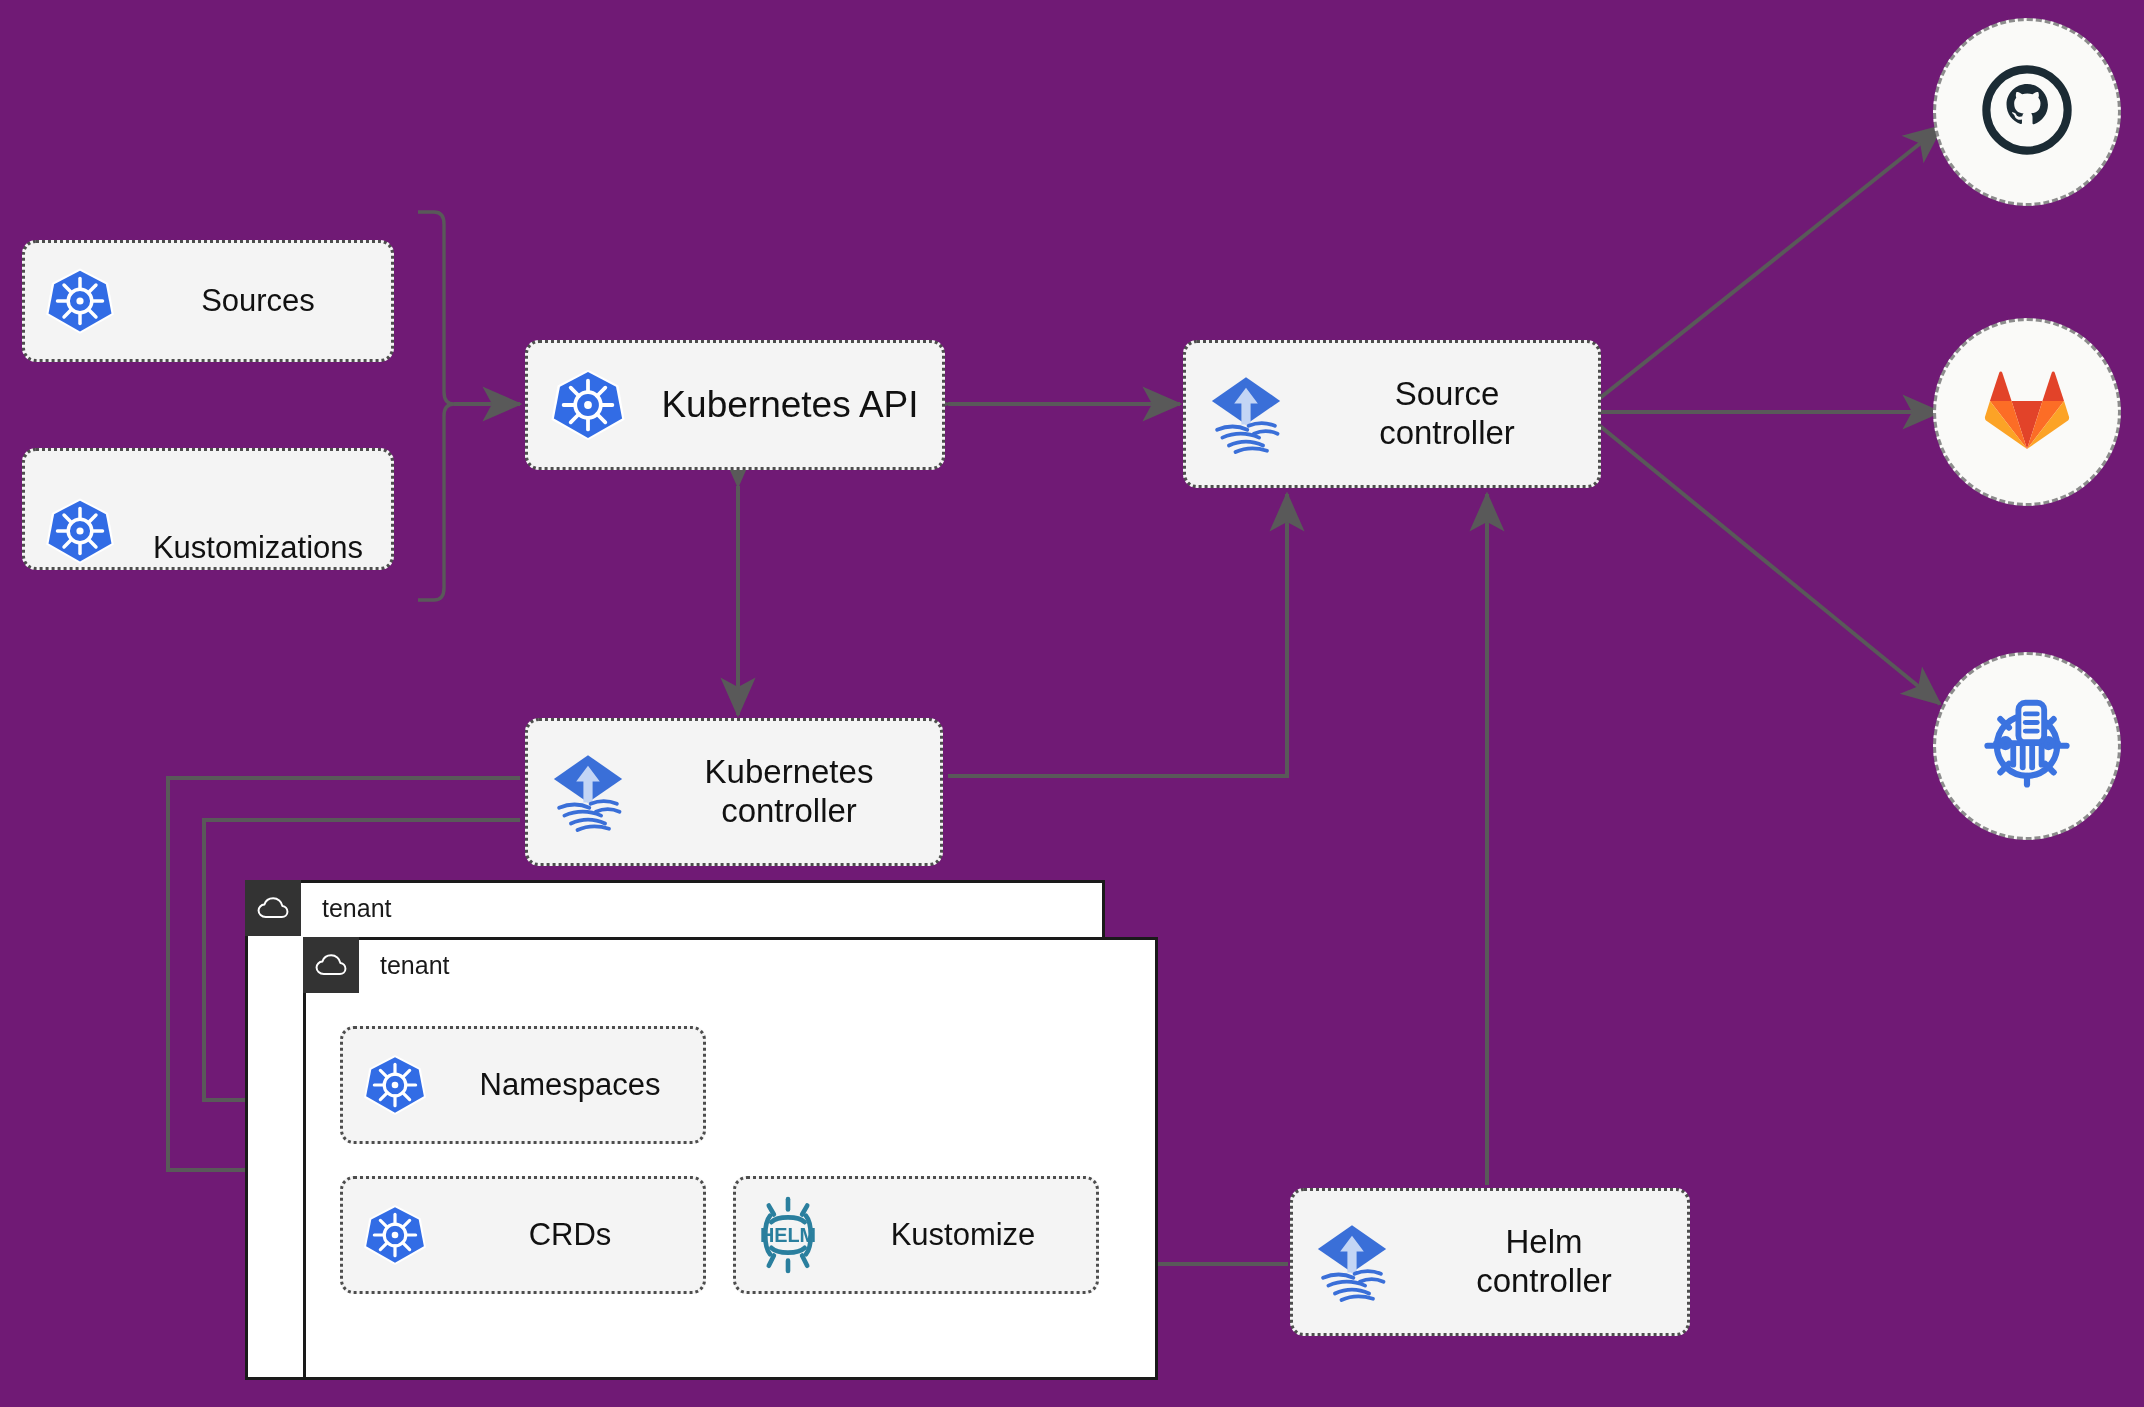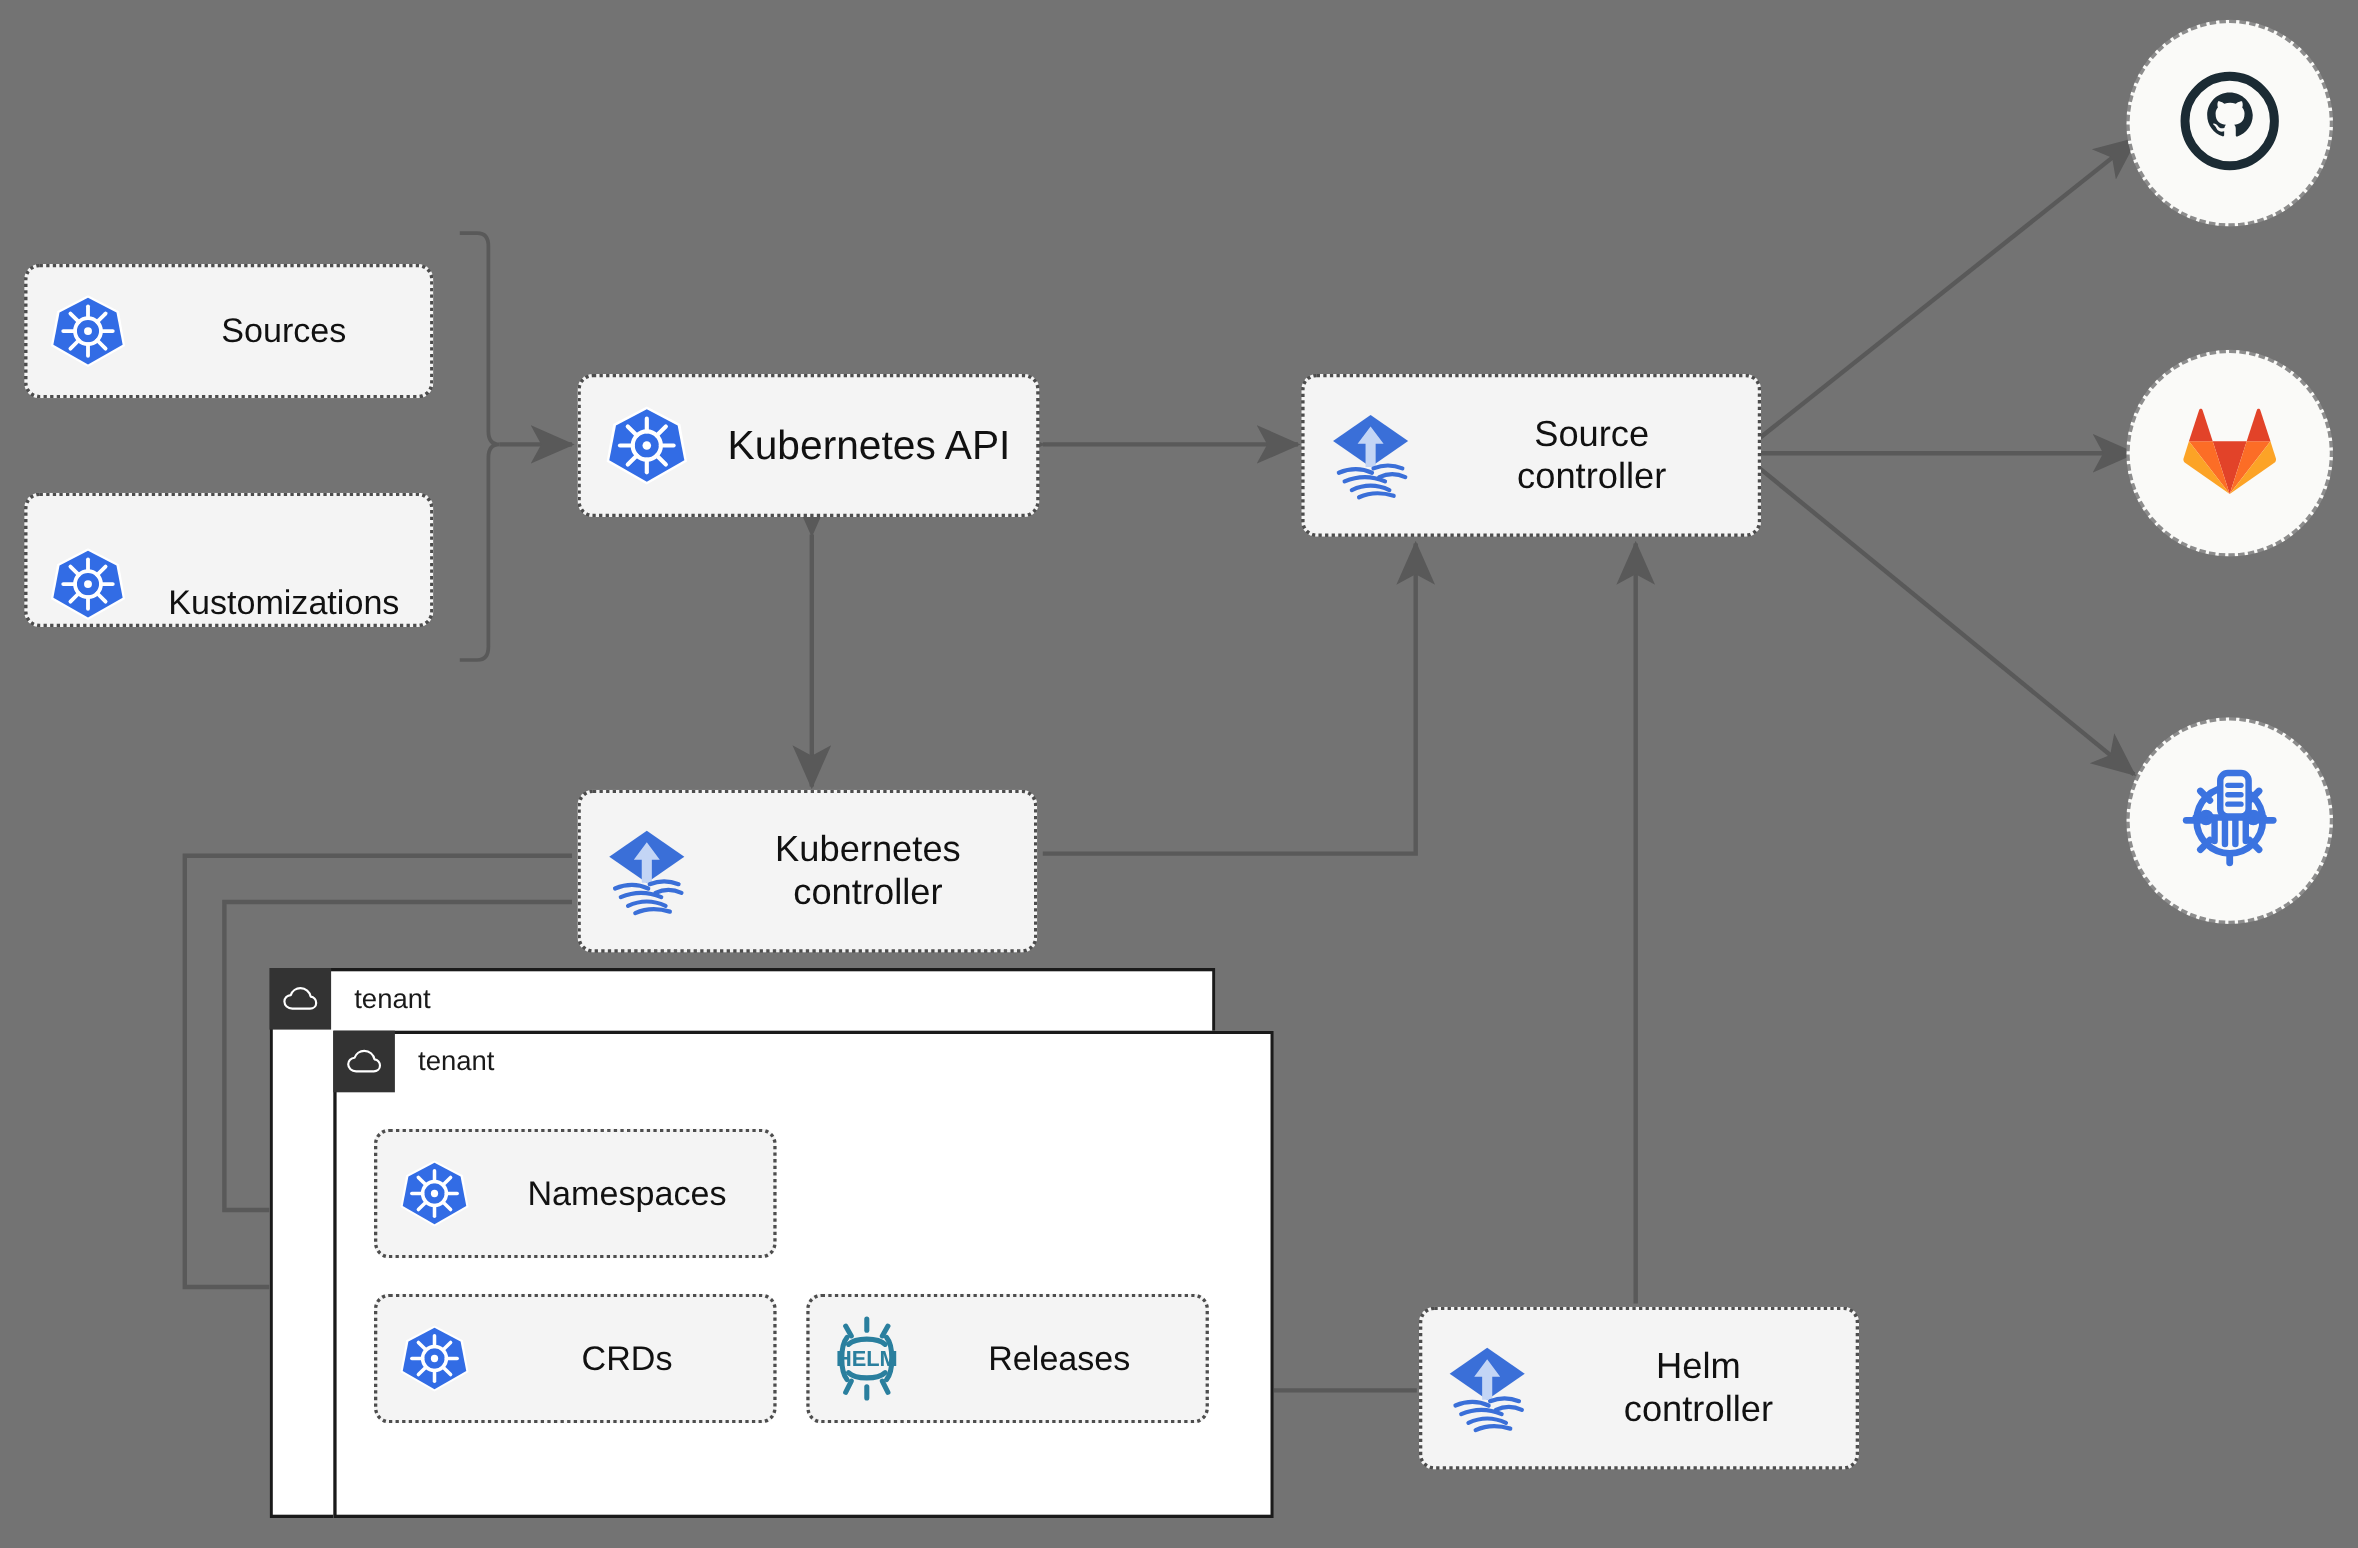--- a/index.html
+++ b/index.html
@@ -1,17 +1,17 @@
 <!DOCTYPE html>
 <html><head>
 <meta charset="utf-8">
 <style>
   html,body{margin:0;padding:0;background:#ffffff;}
   body{font-family:"Liberation Sans","DejaVu Sans",sans-serif;}
-  #stage{position:relative;width:2144px;height:1407px;background:#737373;overflow:hidden;}
+  #stage{position:relative;width:2144px;height:1407px;background:#701a75;overflow:hidden;}
   #wires{position:absolute;left:0;top:0;width:2144px;height:1407px;pointer-events:none;}
 
   
   .node{
     position:absolute;
     background:#f4f4f4;
     border:3px dotted #4d4d4d;
     border-radius:14px;
     display:flex;
     align-items:center;
@@ -370,16 +370,16 @@
           <path d="M21 48 L17 56"></path>
             <path d="M43 48 L47 56"></path>
           <path d="M32 12 V4"></path>
             <path d="M32 52 V60"></path>
           <path d="M19 22 C24 17 40 17 45 22"></path>
           <path d="M19 42 C24 47 40 47 45 42"></path>
         </g>
         <text class="helmword" x="32" y="37.5" text-anchor="middle" font-size="15.5">HELM</text>
       </svg>
     </span>
-    <span class="lbl" style="font-size:31px;">Releases</span>
+    <span class="lbl" style="font-size:31px;">Kustomize</span>
   </div>
 
 </div>
 
 </body></html>

